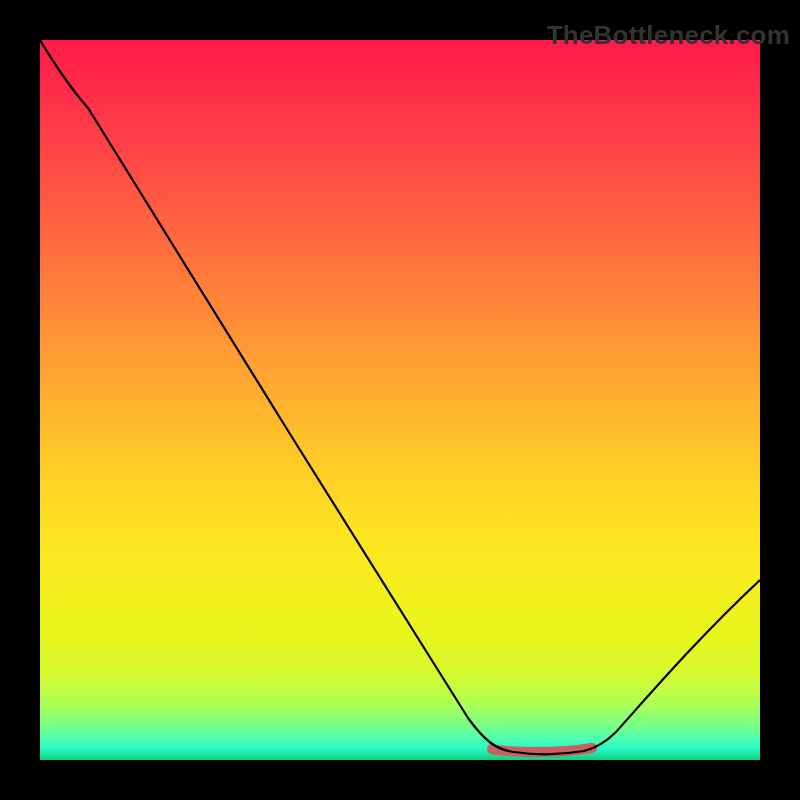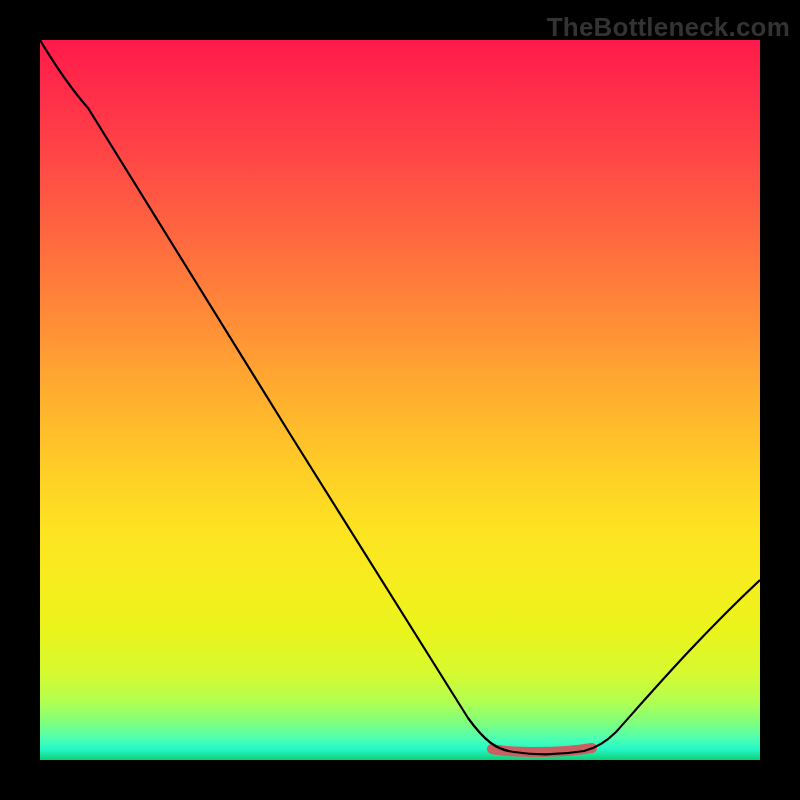--- a/index.html
+++ b/index.html
@@ -12,21 +12,21 @@
     overflow: hidden;
   }
   .frame {
     position: relative;
     width: 800px;
     height: 800px;
     background: #000;
   }
   .watermark {
     position: absolute;
-    top: 12px;
+    top: 20px;
     right: 10px;
     color: #333333;
     font-size: 26px;
     font-weight: 600;
     letter-spacing: 0.2px;
     z-index: 50;
   }
   .plot-clip {
     position: absolute;
     left: 40px;

